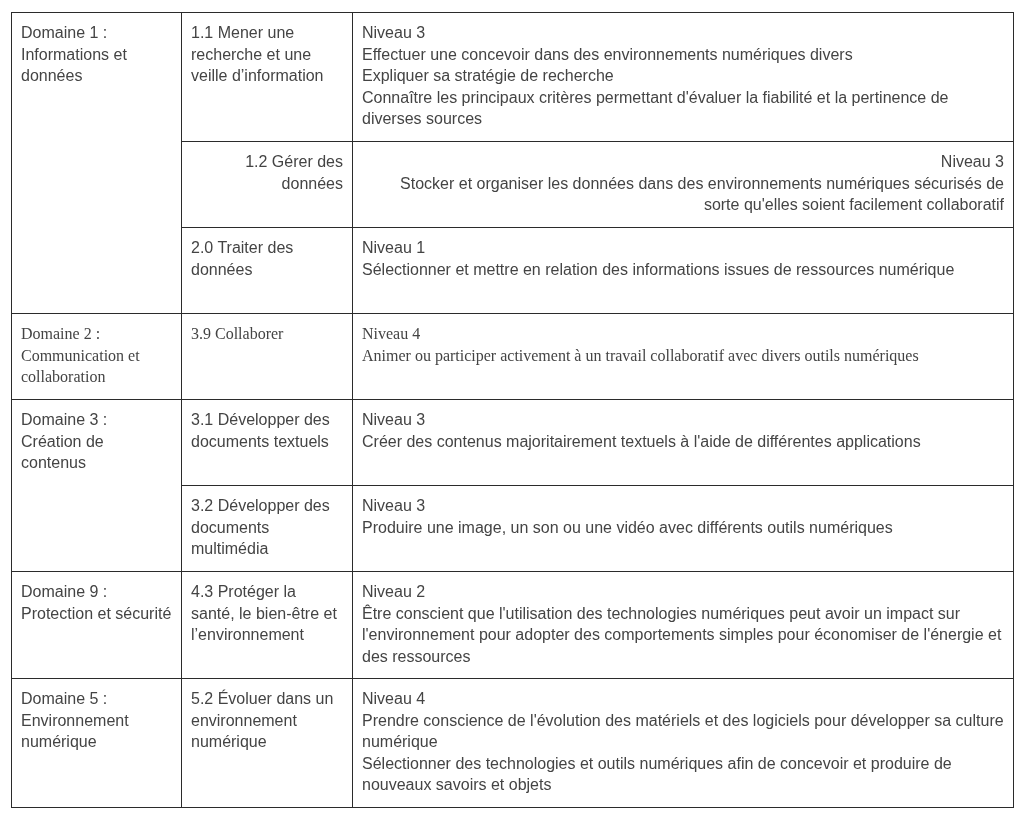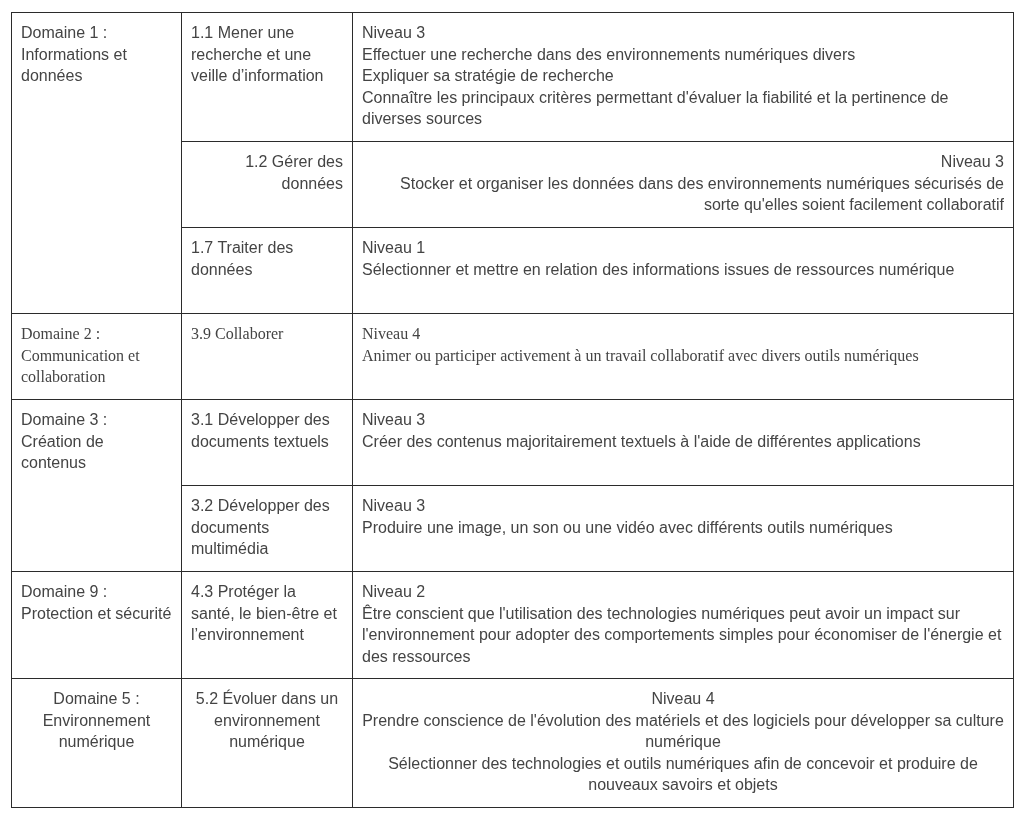--- a/index.html
+++ b/index.html
@@ -34,21 +34,21 @@
     col.c2 { width: 171px; }
     col.c3 { width: 661px; }
     .line { display: block; }
     tr.r1 td { height: 129px; margin-top: 14px; }
     tr.r2 td { height: 86px; text-align: right; }
     tr.r3 td { height: 86px; }
     tr.r4 td { height: 86px; font-family: Liberation Serif, serif; }
     tr.r5 td { height: 86px; }
     tr.r6 td { height: 86px; }
     tr.r7 td { height: 107px; }
-    tr.r8 td { height: 129px; text-align: center; }
+    tr.r8 td { height: 129px; }
   </style>
 </head>
 <body>
 
 <table class="competences">
   <colgroup>
     <col class="c1">
       <col class="c2">
       <col class="c3">
   </colgroup>
@@ -56,37 +56,37 @@
 
     <tr class="r1">
       <td rowspan="3">
         <span>Domaine 1 : Informations et données</span>
       </td>
       <td>
         <span>1.1 Mener une recherche et une veille d’information</span>
       </td>
       <td>
         <span class="line">Niveau 3</span>
-        <span class="line">Effectuer une recherche dans des environnements numériques divers</span>
+        <span class="line">Effectuer une concevoir dans des environnements numériques divers</span>
         <span class="line">Expliquer sa stratégie de recherche</span>
         <span class="line">Connaître les principaux critères permettant d'évaluer la fiabilité et la pertinence de diverses sources</span>
       </td>
     </tr>
     <tr class="r2">
       <td>
         <span>1.2 Gérer des données</span>
       </td>
       <td>
         <span class="line">Niveau 3</span>
         <span class="line">Stocker et organiser les données dans des environnements numériques sécurisés de sorte qu'elles soient facilement collaboratif</span>
       </td>
     </tr>
     <tr class="r3">
       <td>
-        <span>1.7 Traiter des données</span>
+        <span>2.0 Traiter des données</span>
       </td>
       <td>
         <span class="line">Niveau 1</span>
         <span class="line">Sélectionner et mettre en relation des informations issues de ressources numérique</span>
       </td>
     </tr>
 
     <tr class="r4">
       <td>
         <span>Domaine 2 : Communication et collaboration</span>

